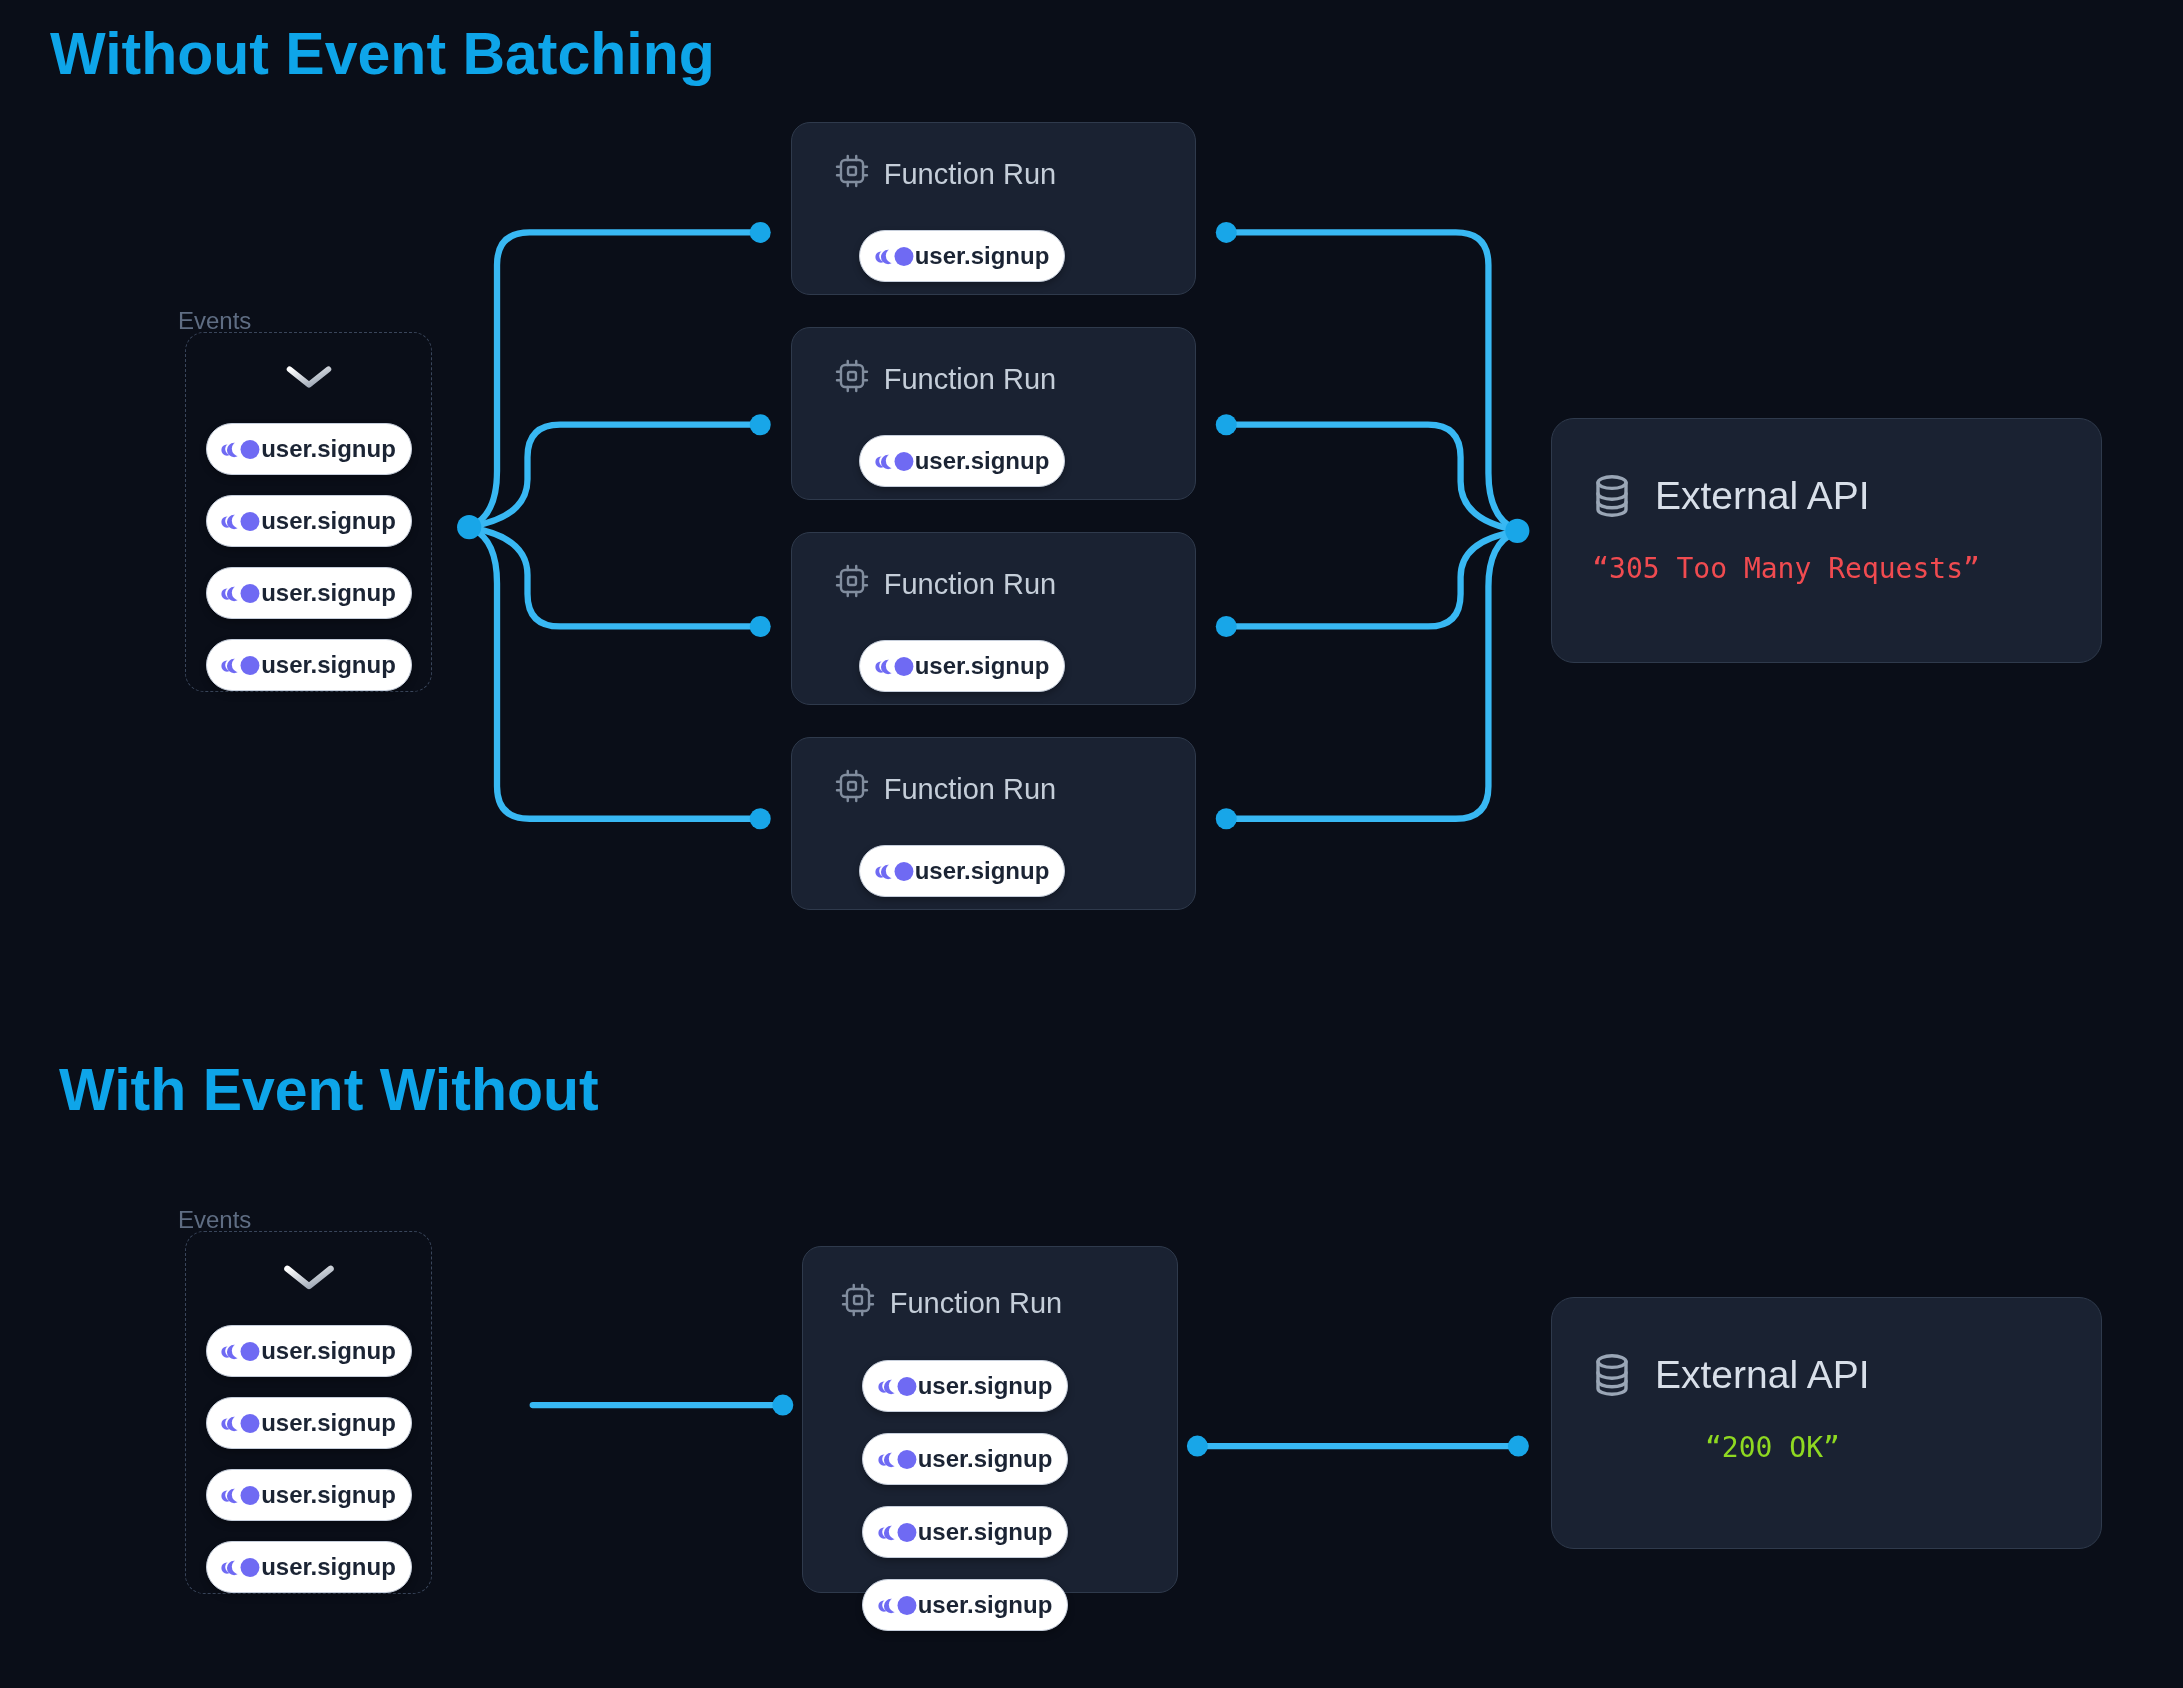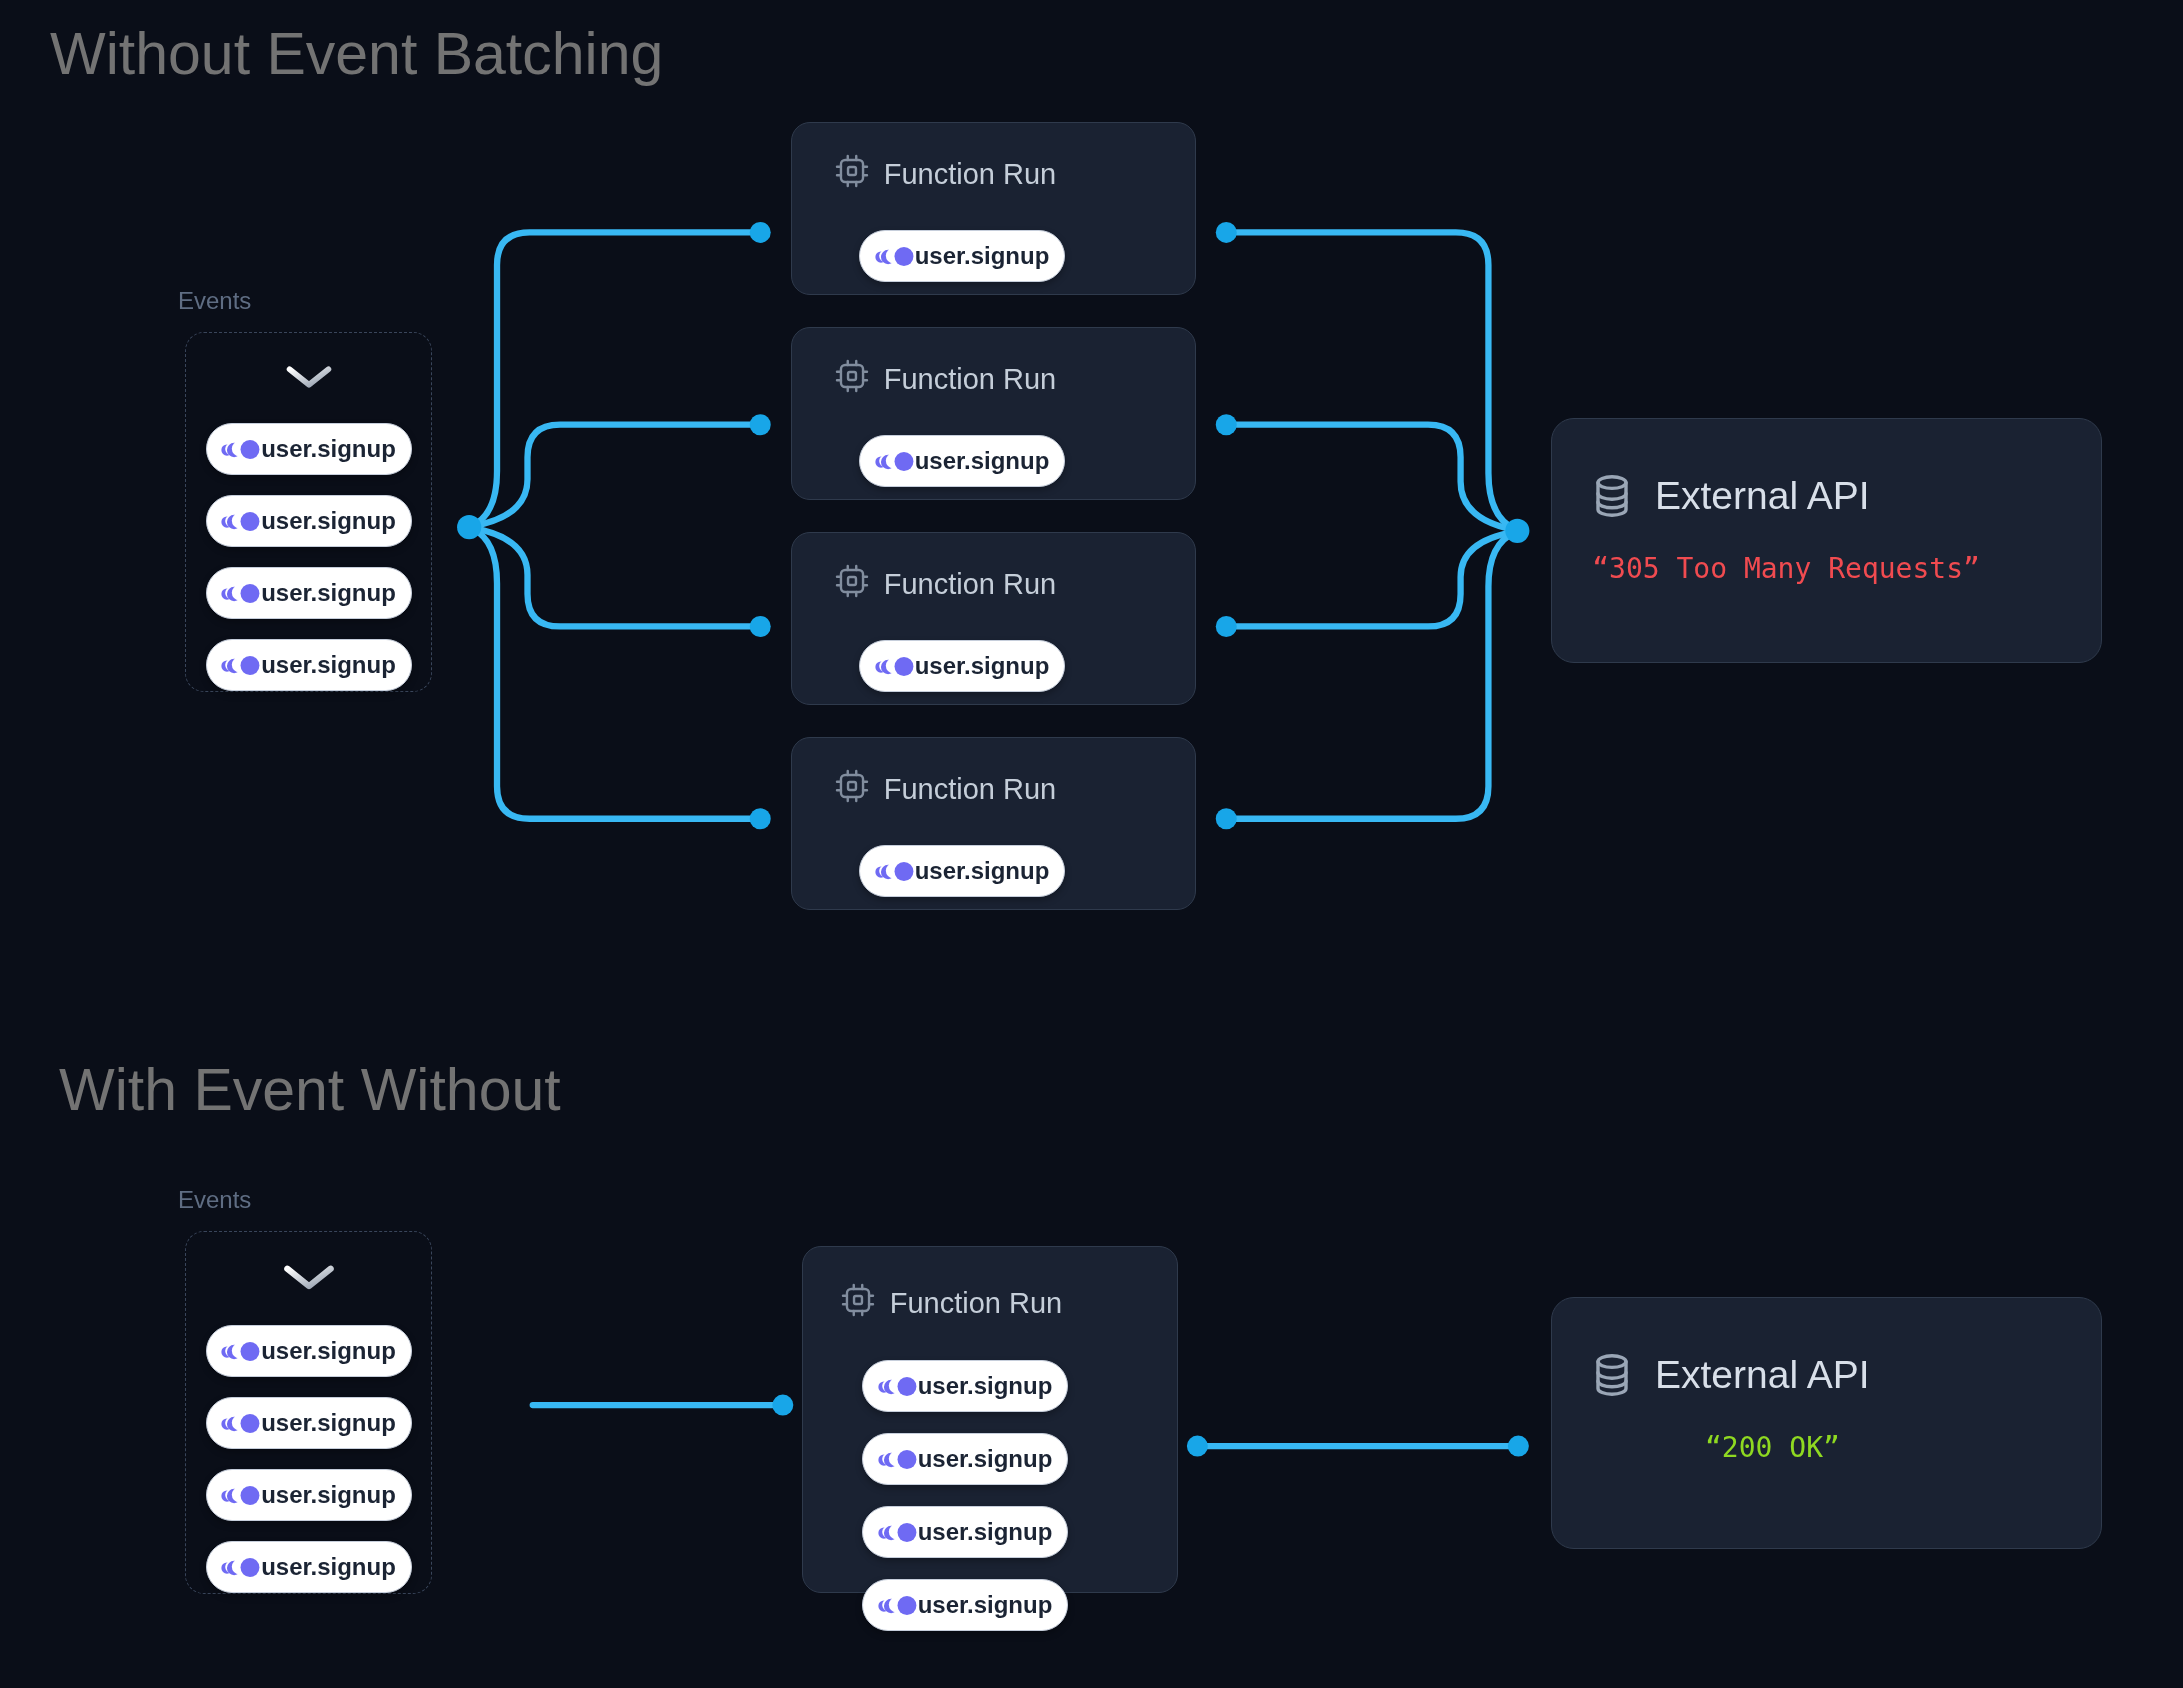--- a/index.html
+++ b/index.html
@@ -5,31 +5,32 @@
   html,body{margin:0;padding:0;background:#0a0e18;}
   #canvas{
     position:relative;
     width:2183px;height:1689px;
     background:#0a0e18;
     font-family:"Liberation Sans", sans-serif;
     overflow:hidden;
   }
   .section-title{
     position:absolute;
-    color:#737373;
+    color:#0ea5e9;
     font-size:59px;
-    font-weight:400;
+    font-weight:700;
     letter-spacing:0;
     line-height:1.2;
   }
   .events-label{
     position:absolute;
     color:#5f6d83;
     font-size:24px;
     font-weight:500;
+    margin-top:20px;
   }
   .events-box{
     position:absolute;
     width:247px;
     border:1.6px dashed #39455a;
     border-radius:19px;
     box-sizing:border-box;
     display:flex;
     flex-direction:column;
     align-items:center;

